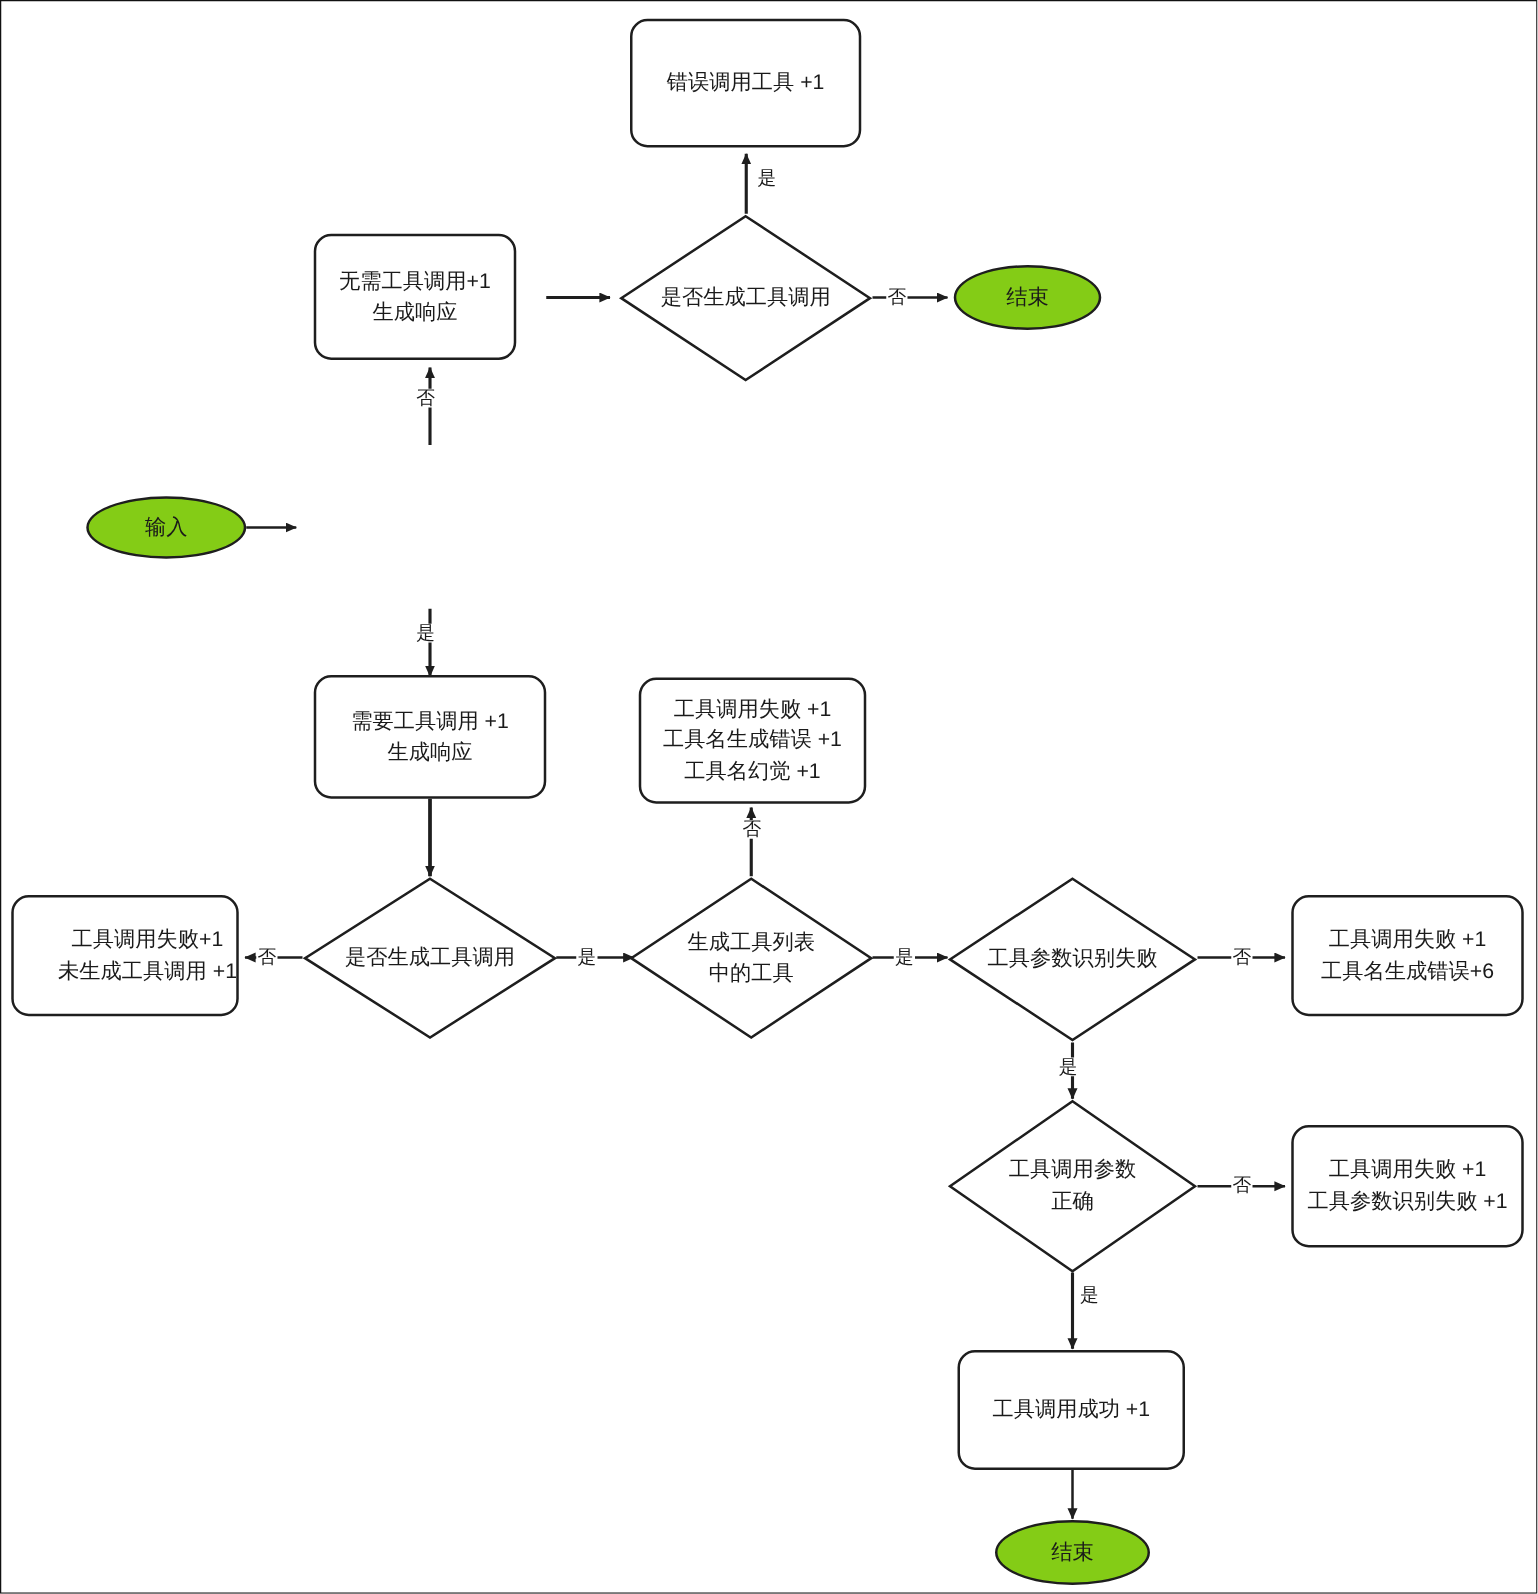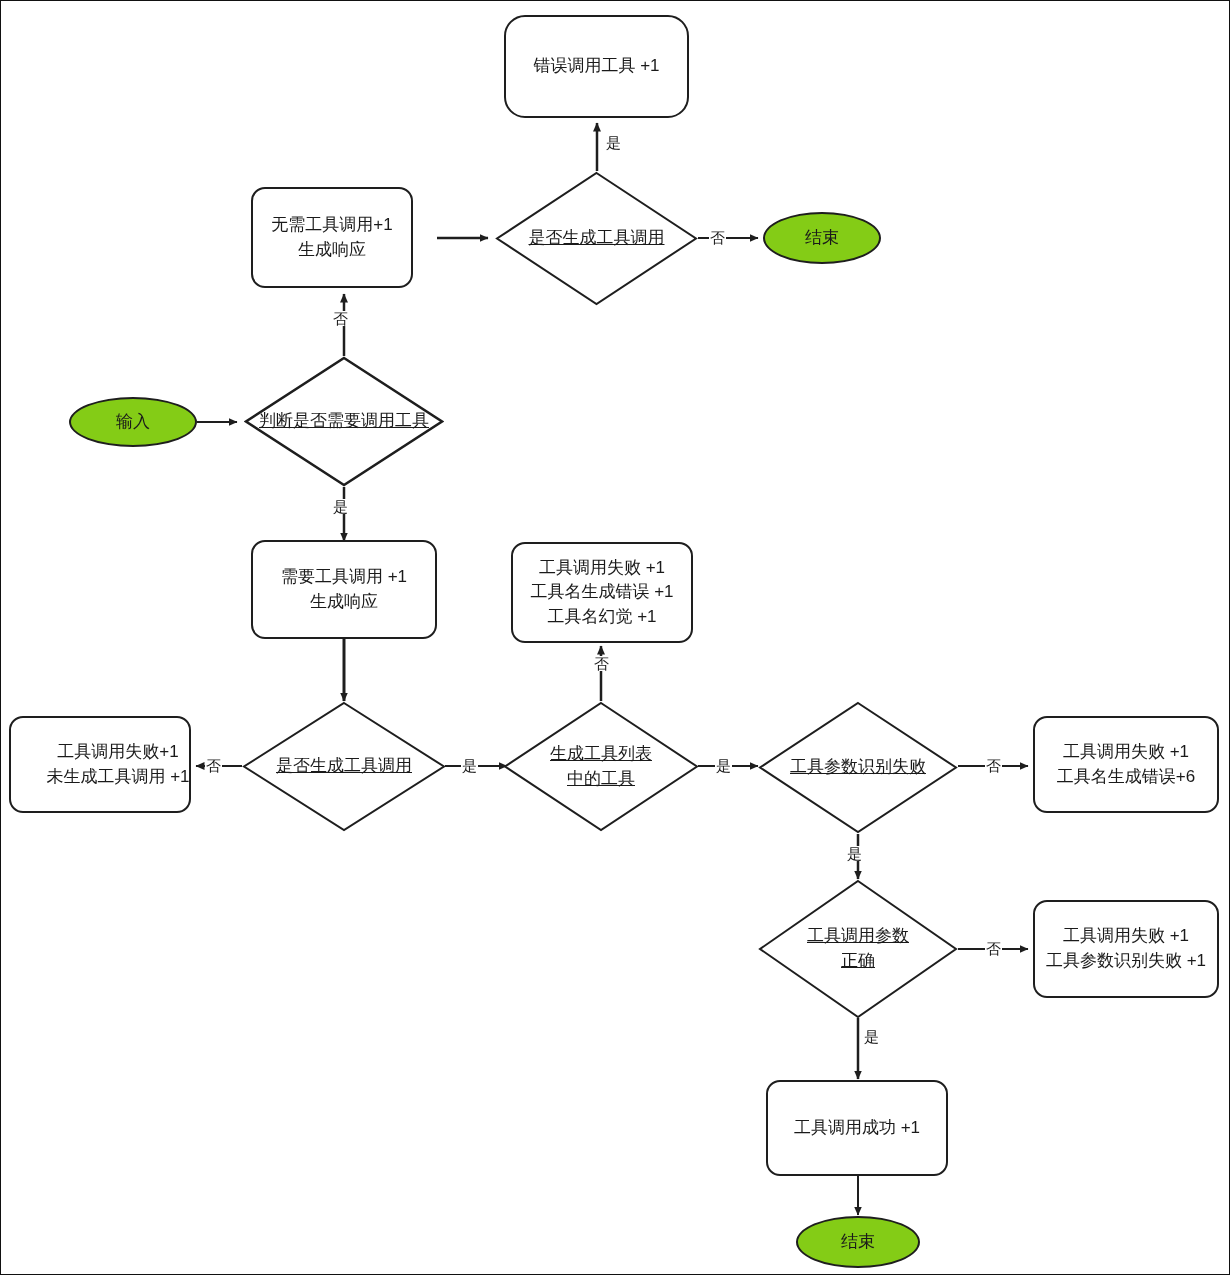--- a/index.html
+++ b/index.html
@@ -60,21 +60,20 @@
     top: 0;
     width: 100%;
     height: 100%;
   }
   .diamond-label {
     position: relative;
     z-index: 2;
     text-align: center;
     white-space: nowrap;
     pointer-events: none;
-    text-decoration: underline;
   }
   .edge-label {
     position: absolute;
     font-size: 15px;
     color: #1a1a1a;
     background: #ffffff;
     line-height: 1;
     padding: 0 1px;
     white-space: nowrap;
   }
@@ -122,40 +121,34 @@
 
     <path d="M857,1017 L857,1078" stroke="#1e1e1e" stroke-width="2.5" fill="none" marker-end="url(#arrow)"></path>
 
     <path d="M857,1174 L857,1214" stroke="#1e1e1e" stroke-width="2" fill="none" marker-end="url(#arrow)"></path>
   </svg>
 
   <div class="node terminator" style="left:68px; top:396px; width:128px; height:50px;">
     <span>输入</span>
   </div>
 
-  <div class="node diamond" style="left:243px; top:355px; width:200px; height:131px;">
-    <svg class="diamond-shape" viewBox="0 0 200 131" xmlns="http://www.w3.org/2000/svg">
-      <polygon points="100,2 198,65.5 100,129 2,65.5" fill="#ffffff" stroke="#1e1e1e" stroke-width="2.5"></polygon>
-    </svg>
-    <span class="diamond-label">判断是否需要调用工具</span>
-  </div>
 
   <div class="node box" style="left:250px; top:186px; width:162px; height:101px; flex-direction:column;">
     <span class="lbl-line">无需工具调用+1</span>
     <span class="lbl-line">生成响应</span>
   </div>
 
   <div class="node diamond" style="left:494px; top:170px; width:203px; height:135px;">
     <svg class="diamond-shape" viewBox="0 0 203 135" xmlns="http://www.w3.org/2000/svg">
       <polygon points="101.5,2 201,67.5 101.5,133 2,67.5" fill="#ffffff" stroke="#1e1e1e" stroke-width="2"></polygon>
     </svg>
     <span class="diamond-label">是否生成工具调用</span>
   </div>
 
-  <div class="node box" style="left:503px; top:14px; width:185px; height:103px;border-radius:21px;">
+  <div class="node box" style="left:503px; top:14px; width:185px; height:103px;">
     <span>错误调用工具 +1</span>
   </div>
 
   <div class="node terminator" style="left:762px; top:211px; width:118px; height:52px;">
     <span>结束</span>
   </div>
 
   <div class="node box" style="left:250px; top:539px; width:186px; height:99px; flex-direction:column;">
     <span class="lbl-line">需要工具调用 +1</span>
     <span class="lbl-line">生成响应</span>

